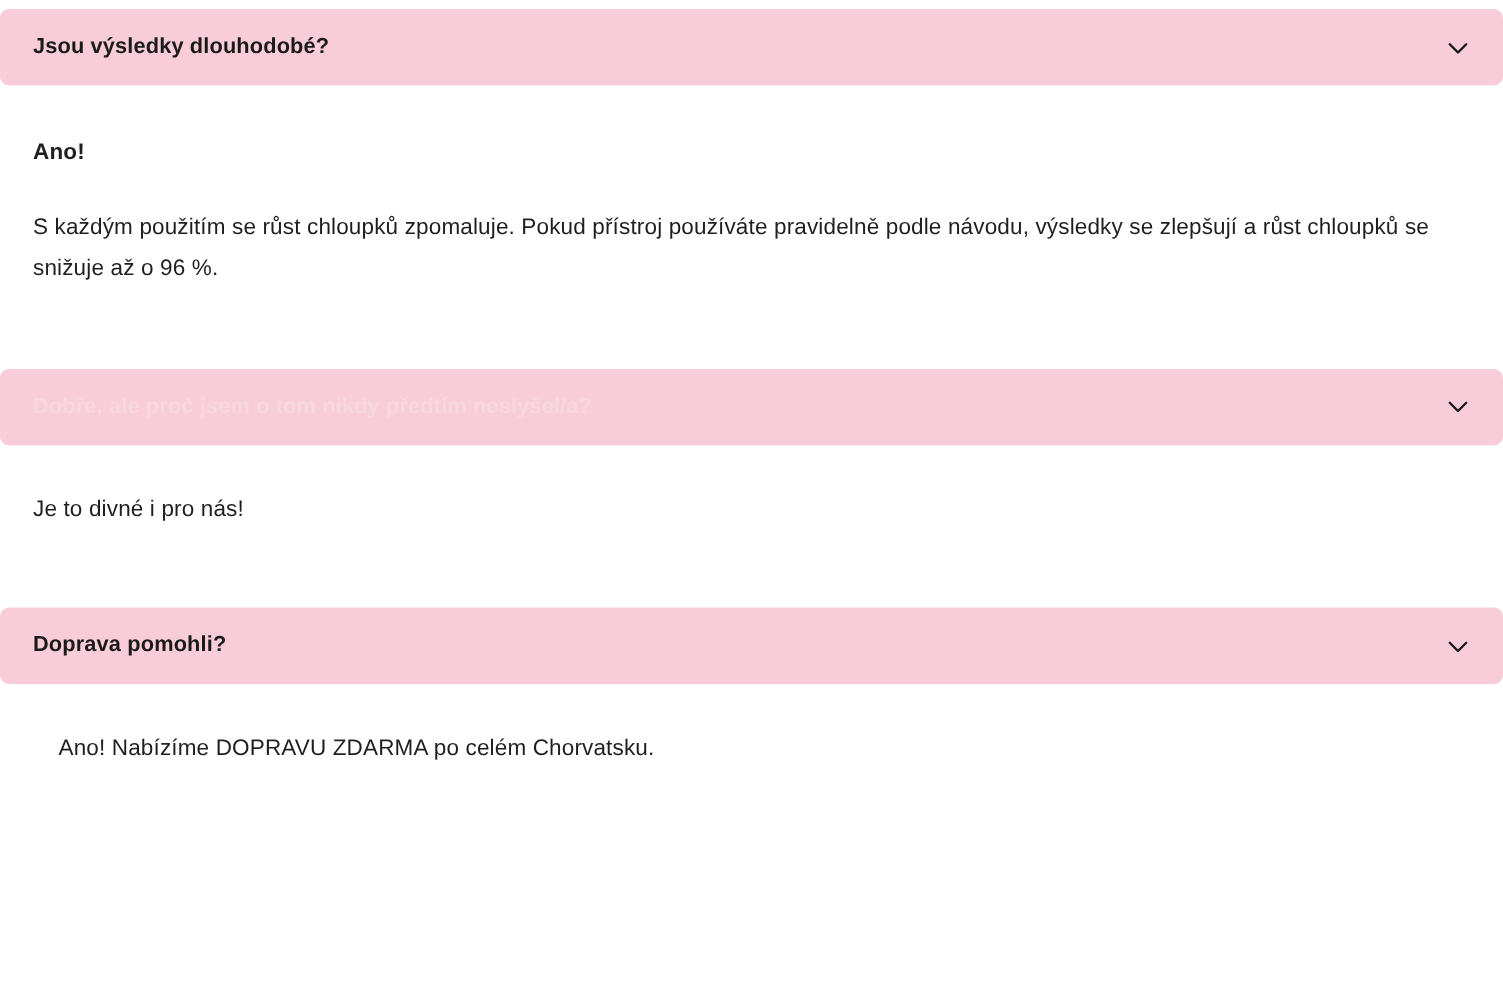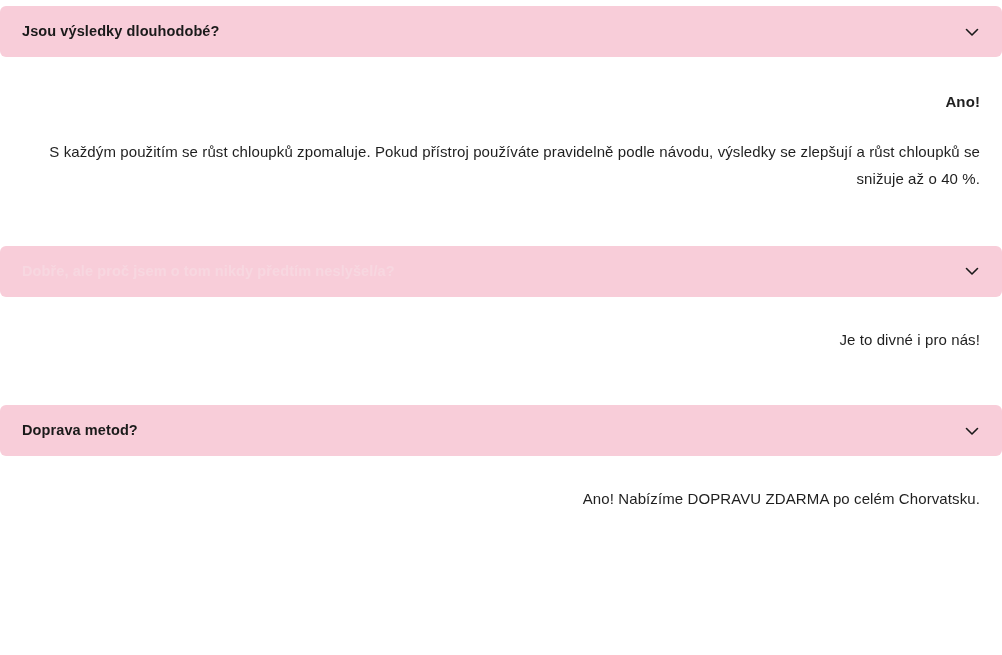--- a/index.html
+++ b/index.html
@@ -55,34 +55,33 @@
   .chev svg { display: block; }
   .faq-body {
     padding: 0 22px;
   }
   .faq-body p {
     margin: 0;
     font-size: 15px;
     line-height: 1.75;
     color: #1f1f1f;
     letter-spacing: 0.1px;
-    text-align: right;
   }
   .faq-body p.bold {
     font-weight: bold;
   }
   
   #item0 .faq-header { margin-top: 6px; }
   #item0 .faq-body { padding-top: 32px; }
   #item0 .faq-body p.bold { margin-bottom: 24px; }
   #item0 .faq-body p.para { max-width: 960px; }
 
   #item1 .faq-header { margin-top: 54px; }
   #item1 .faq-body { padding-top: 30px; }
-  #item1 .faq-body p { margin-bottom: 15px; margin-left: 32px; }
+  #item1 .faq-body p { margin-bottom: 15px; }
   #item1 .faq-body p:last-child { margin-bottom: 0; max-width: 960px; }
 
   #item2 .faq-header { margin-top: 52px; }
   #item2 .faq-body { padding-top: 30px; margin-left: 17px; }
 </style>
 </head>
 <body>
 
 <div class="faq">
 
@@ -90,41 +89,41 @@
     <div class="faq-header">
       <span class="q-text">Jsou výsledky dlouhodobé?</span>
       <span class="chev">
         <svg width="16" height="16" viewBox="0 0 16 16" aria-hidden="true">
           <path d="M2.5 5.5 L8 11 L13.5 5.5" fill="none" stroke="#1a1a1a" stroke-width="1.6" stroke-linecap="round" stroke-linejoin="round"></path>
         </svg>
       </span>
     </div>
     <div class="faq-body">
       <p class="bold">Ano!</p>
-      <p class="para">S každým použitím se růst chloupků zpomaluje. Pokud přístroj používáte pravidelně podle návodu, výsledky se zlepšují a růst chloupků se snižuje až o 40 %.</p>
+      <p class="para">S každým použitím se růst chloupků zpomaluje. Pokud přístroj používáte pravidelně podle návodu, výsledky se zlepšují a růst chloupků se snižuje až o 96 %.</p>
     </div>
   </div>
 
   <div class="faq-item" id="item1">
     <div class="faq-header muted">
       <span class="q-text">Dobře, ale proč jsem o tom nikdy předtím neslyšel/a?</span>
       <span class="chev">
         <svg width="16" height="16" viewBox="0 0 16 16" aria-hidden="true">
           <path d="M2.5 5.5 L8 11 L13.5 5.5" fill="none" stroke="#1a1a1a" stroke-width="1.6" stroke-linecap="round" stroke-linejoin="round"></path>
         </svg>
       </span>
     </div>
     <div class="faq-body">
       <p>Je to divné i pro nás!</p>
     </div>
   </div>
 
   <div class="faq-item" id="item2">
     <div class="faq-header">
-      <span class="q-text">Doprava metod?</span>
+      <span class="q-text">Doprava pomohli?</span>
       <span class="chev">
         <svg width="16" height="16" viewBox="0 0 16 16" aria-hidden="true">
           <path d="M2.5 5.5 L8 11 L13.5 5.5" fill="none" stroke="#1a1a1a" stroke-width="1.6" stroke-linecap="round" stroke-linejoin="round"></path>
         </svg>
       </span>
     </div>
     <div class="faq-body">
       <p>Ano! Nabízíme DOPRAVU ZDARMA po celém Chorvatsku.</p>
     </div>
   </div>

